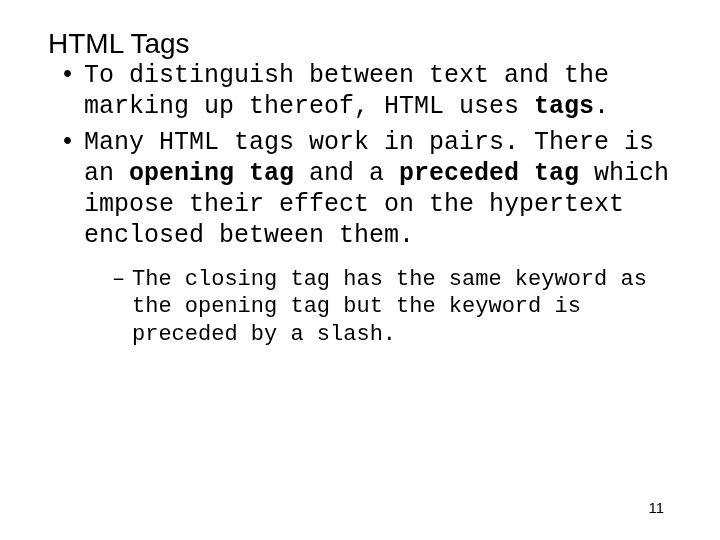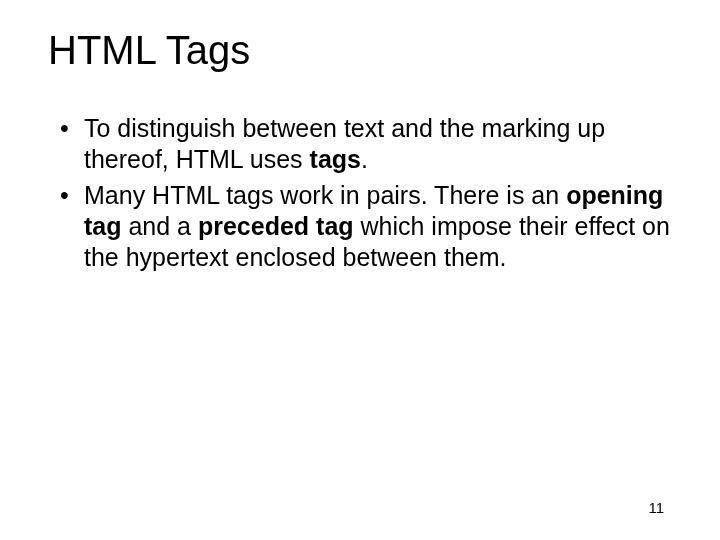--- a/index.html
+++ b/index.html
@@ -6,28 +6,28 @@
     body {
       width: 720px;
       height: 540px;
       background: #ffffff;
       font-family: Arial, Helvetica, sans-serif;
       color: #000000;
       padding: 28px 48px 24px 48px;
       position: relative;
     }
     .title {
-      font-size: 40px;
+      font-size: 28px;
       font-weight: 400;
-      margin-bottom: 40px;
       letter-spacing: 0px;
     }
     .bullets {
       list-style: none;
       padding-left: 12px;
+      font-family: Liberation Mono, monospace;
     }
     .bullets > li {
       font-size: 25px;
       line-height: 1.25;
       margin-bottom: 4px;
       padding-left: 24px;
       position: relative;
     }
     .bullets > li::before {
       content: "•";
@@ -64,16 +64,21 @@
 <body>
 
 <h1 class="title">HTML Tags</h1>
 
 <ul class="bullets">
   <li>
     <span>To distinguish between text and the marking up thereof, HTML uses </span><span class="bold">tags</span><span>.</span>
   </li>
   <li>
     <span>Many HTML tags work in pairs. There is an </span><span class="bold">opening tag</span><span> and a </span><span class="bold">preceded tag</span><span> which impose their effect on the hypertext enclosed between them.</span>
+    <ul class="sub-bullets">
+      <li>
+        <span>The closing tag has the same keyword as the opening tag but the keyword is preceded by a slash.</span>
+      </li>
+    </ul>
   </li>
 </ul>
 
 <div class="page-num">11</div>
 
 </body></html>

